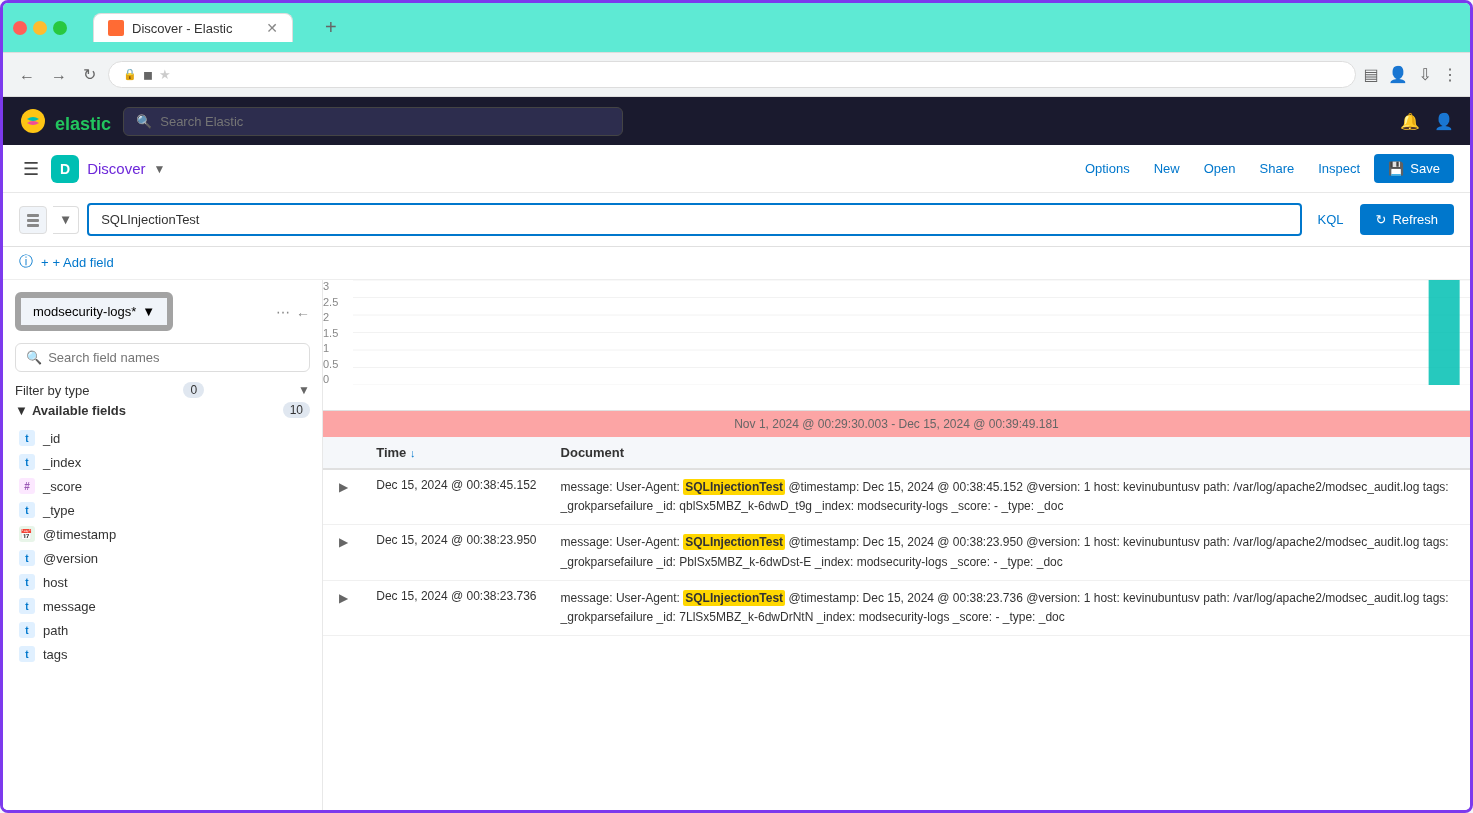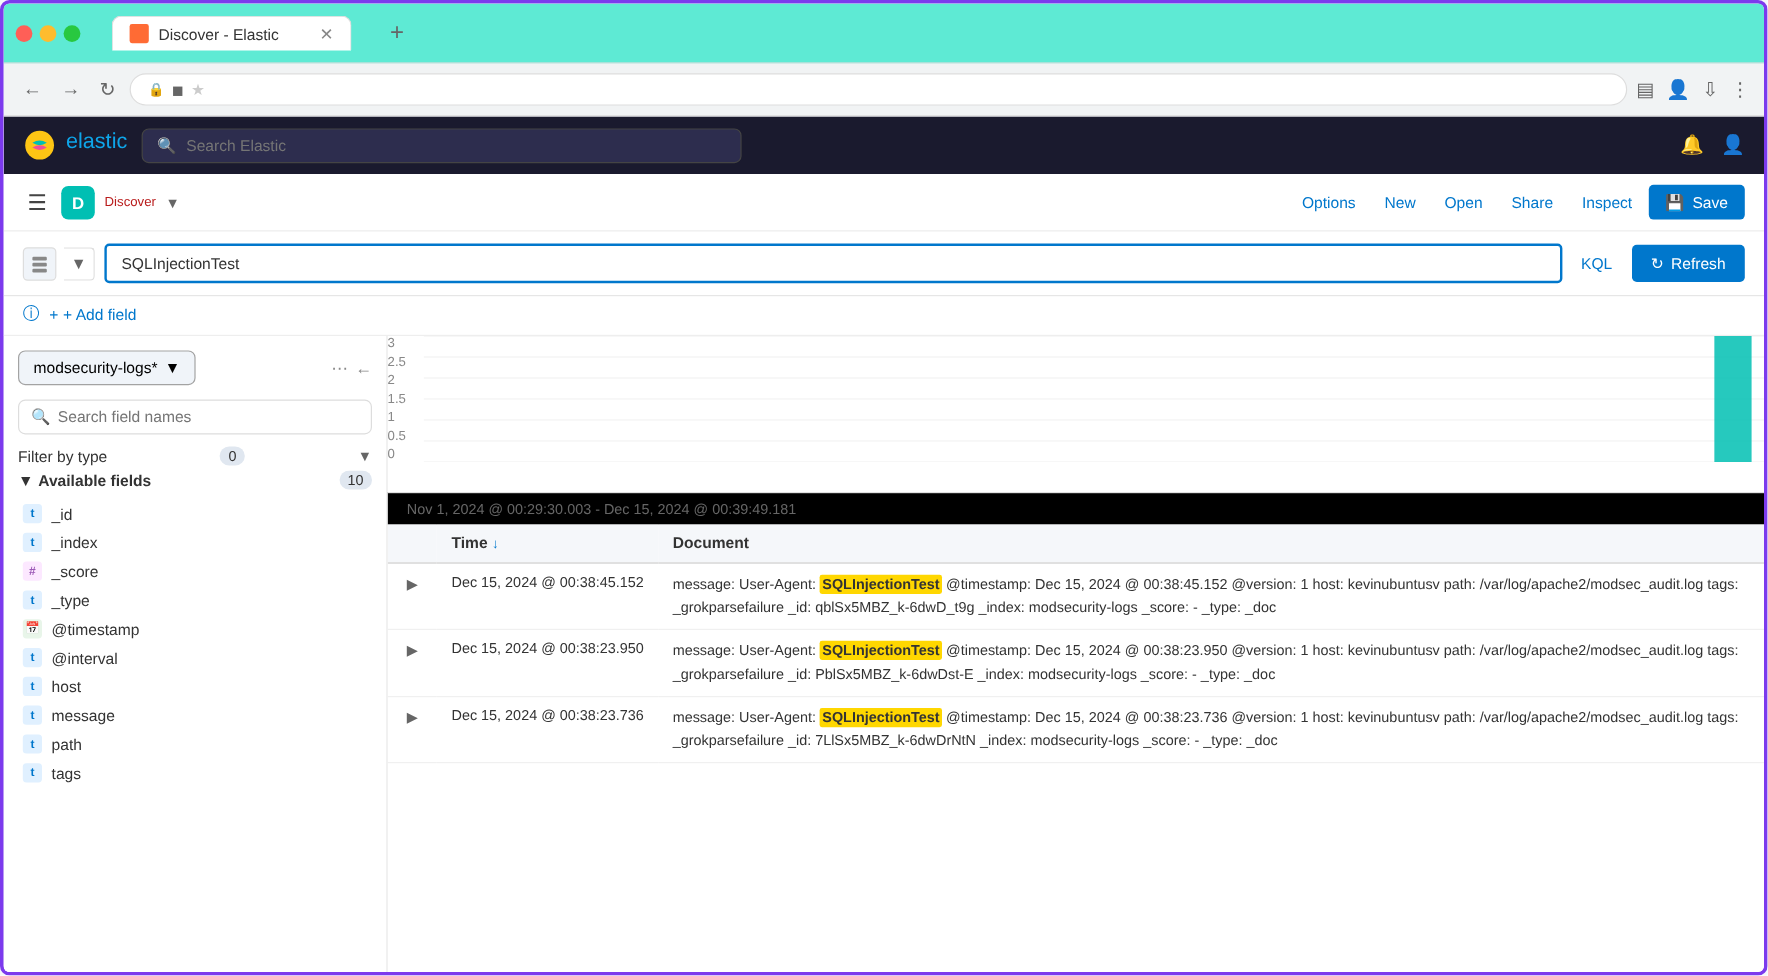--- a/index.html
+++ b/index.html
@@ -23,32 +23,32 @@
     .address-icon { color: #666; font-size: 11px; }
     .address-text { flex: 1; font-size: 12px; color: #555; white-space: nowrap; overflow: hidden; text-overflow: ellipsis; }
     .browser-icons { display: flex; gap: 10px; align-items: center; color: #666; }
     .browser-icon-btn { background: none; border: none; cursor: pointer; color: #666; font-size: 16px; }
 
     
     .app-content { flex: 1; display: flex; flex-direction: column; overflow: hidden; background: #fff; }
 
     
     .top-nav { background: #1a1a2e; height: 48px; display: flex; align-items: center; padding: 0 16px; gap: 12px; }
-    .elastic-logo { display: flex; align-items: flex-start; gap: 8px; color: #0ea5e9; font-size: 18px; font-weight: 400; }
+    .elastic-logo { display: flex; align-items: flex-end; gap: 8px; color: #22c55e; font-size: 18px; font-weight: 700; }
     .logo-svg { width: 28px; height: 28px; }
     .search-bar { flex: 1; max-width: 500px; background: #2d2d4e; border: 1px solid #444; border-radius: 6px; display: flex; align-items: center; padding: 6px 12px; gap: 8px; }
     .search-bar input { background: none; border: none; color: #aaa; font-size: 13px; flex: 1; outline: none; }
     .nav-right-icons { margin-left: auto; display: flex; gap: 14px; align-items: center; }
     .nav-icon-btn { background: none; border: none; cursor: pointer; color: #ccc; font-size: 16px; }
 
     
     .secondary-nav { background: #fff; border-bottom: 1px solid #e8e8e8; height: 48px; display: flex; align-items: center; padding: 0 16px; gap: 8px; }
     .hamburger-btn { background: none; border: none; cursor: pointer; color: #444; font-size: 18px; padding: 4px; }
     .nav-app-badge { background: #00bfb3; color: #fff; width: 28px; height: 28px; border-radius: 6px; display: flex; align-items: center; justify-content: center; font-weight: bold; font-size: 14px; }
-    .nav-app-name { font-size: 11px; color: #b91c1c; font-weight: 500; }
+    .nav-app-name { font-size: 15px; color: #6d28d9; font-weight: 500; }
     .nav-dropdown-btn { background: none; border: none; cursor: pointer; color: #666; font-size: 12px; }
     .nav-right-actions { margin-left: auto; display: flex; align-items: center; gap: 4px; }
     .nav-action-btn { background: none; border: none; cursor: pointer; color: #0077cc; font-size: 13px; padding: 6px 10px; border-radius: 4px; }
     .save-btn { background: #0077cc; color: #fff; border: none; cursor: pointer; border-radius: 4px; padding: 7px 14px; font-size: 13px; display: flex; align-items: center; gap: 6px; }
 
     
     .search-row { background: #fff; border-bottom: 1px solid #e0e0e0; padding: 10px 16px; display: flex; align-items: center; gap: 8px; }
     .data-source-btn { display: flex; align-items: center; gap: 6px; }
     .ds-icon { background: #f0f4f9; border: 1px solid #ddd; border-radius: 4px; width: 28px; height: 28px; display: flex; align-items: center; justify-content: center; cursor: pointer; }
     .ds-chevron { background: none; border: 1px solid #ddd; border-left: none; border-radius: 0 4px 4px 0; height: 28px; padding: 0 6px; cursor: pointer; color: #666; }
@@ -60,21 +60,21 @@
     .filter-row { padding: 6px 16px 8px; display: flex; align-items: center; gap: 8px; background: #fff; border-bottom: 1px solid #eee; }
     .time-info-icon { color: #0077cc; font-size: 14px; cursor: pointer; }
     .add-filter-btn { background: none; border: none; color: #0077cc; font-size: 13px; cursor: pointer; display: flex; align-items: center; gap: 4px; }
 
     
     .main-layout { flex: 1; display: flex; overflow: hidden; }
 
     
     .sidebar { width: 320px; border-right: 1px solid #e8e8e8; display: flex; flex-direction: column; overflow: hidden; background: #fff; padding: 12px; }
     .index-selector { display: flex; align-items: center; justify-content: space-between; margin-bottom: 12px; }
-    .index-btn { background: #f0f4f9; border: 1px solid #a3a3a3; border-radius: 6px; padding: 6px 12px; font-size: 13px; cursor: pointer; display: flex; align-items: center; gap: 6px; font-weight: 500; }
+    .index-btn { background: #f0f4f9; border: 6px solid #a3a3a3; border-radius: 6px; padding: 6px 12px; font-size: 13px; cursor: pointer; display: flex; align-items: center; gap: 6px; font-weight: 500; }
     .index-icons { display: flex; gap: 6px; }
     .index-icon-btn { background: none; border: none; cursor: pointer; color: #888; font-size: 14px; }
     .sidebar-search { display: flex; align-items: center; border: 1px solid #ddd; border-radius: 6px; padding: 6px 10px; gap: 6px; margin-bottom: 10px; }
     .sidebar-search input { border: none; outline: none; font-size: 13px; color: #333; flex: 1; }
     .filter-type-row { display: flex; align-items: center; justify-content: space-between; margin-bottom: 4px; }
     .filter-type-label { font-size: 13px; color: #333; }
     .filter-badge { background: #e0e7f0; color: #333; border-radius: 10px; padding: 1px 7px; font-size: 12px; }
     .filter-type-chevron { background: none; border: none; cursor: pointer; color: #666; font-size: 12px; }
     .fields-section { display: flex; flex-direction: column; overflow-y: auto; flex: 1; }
     .fields-header { display: flex; align-items: center; justify-content: space-between; margin-bottom: 8px; cursor: pointer; }
@@ -91,21 +91,21 @@
     .main-content { flex: 1; display: flex; flex-direction: column; overflow: hidden; }
     .results-header { display: flex; align-items: center; justify-content: space-between; padding: 10px 16px; }
     .hits-count { font-size: 14px; color: #333; font-weight: 500; }
     .chart-options-btn { background: none; border: none; cursor: pointer; color: #0077cc; font-size: 13px; display: flex; align-items: center; gap: 4px; }
 
     
     .chart-area { padding: 0 16px; position: relative; height: 130px; }
     .chart-y-labels { position: absolute; left: 0; top: 0; bottom: 25px; display: flex; flex-direction: column; justify-content: space-between; font-size: 11px; color: #888; width: 30px; }
     .chart-svg-area { position: absolute; left: 30px; right: 0; top: 0; bottom: 25px; }
     .chart-x-labels { position: absolute; left: 30px; right: 0; bottom: 0; display: flex; justify-content: space-between; font-size: 10px; color: #888; }
-    .time-range-bar { background: #000000; border-top: 1px solid #e0e0e0; padding: 6px 16px; font-size: 12px; color: #666; }
+    .time-range-bar { background: #fca5a5; border-top: 1px solid #e0e0e0; padding: 6px 16px; text-align: center; font-size: 12px; color: #666; }
 
     
     .results-table-container { flex: 1; overflow-y: auto; }
     .results-table { width: 100%; border-collapse: collapse; }
     .results-table th { background: #f5f7fa; border-bottom: 2px solid #e0e0e0; padding: 8px 12px; text-align: left; font-size: 13px; color: #333; font-weight: 600; position: sticky; top: 0; z-index: 1; }
     .results-table td { border-bottom: 1px solid #f0f0f0; padding: 8px 12px; vertical-align: top; font-size: 12px; color: #333; }
     .row-expand-btn { background: none; border: none; cursor: pointer; color: #666; font-size: 12px; padding: 2px 4px; }
     .time-cell { color: #555; white-space: nowrap; min-width: 180px; }
     .doc-cell { flex: 1; line-height: 1.6; word-break: break-word; }
     .highlight { background: #ffd700; color: #333; font-weight: 600; padding: 1px 2px; border-radius: 2px; }
@@ -263,21 +263,21 @@
               <div class="field-item">
                 <div class="field-type-badge badge-t">t</div>
                 <span class="field-name">_type</span>
               </div>
               <div class="field-item">
                 <div class="field-type-badge badge-cal">📅</div>
                 <span class="field-name">@timestamp</span>
               </div>
               <div class="field-item">
                 <div class="field-type-badge badge-t">t</div>
-                <span class="field-name">@interval</span>
+                <span class="field-name">@version</span>
               </div>
               <div class="field-item">
                 <div class="field-type-badge badge-t">t</div>
                 <span class="field-name">host</span>
               </div>
               <div class="field-item">
                 <div class="field-type-badge badge-t">t</div>
                 <span class="field-name">message</span>
               </div>
               <div class="field-item">

